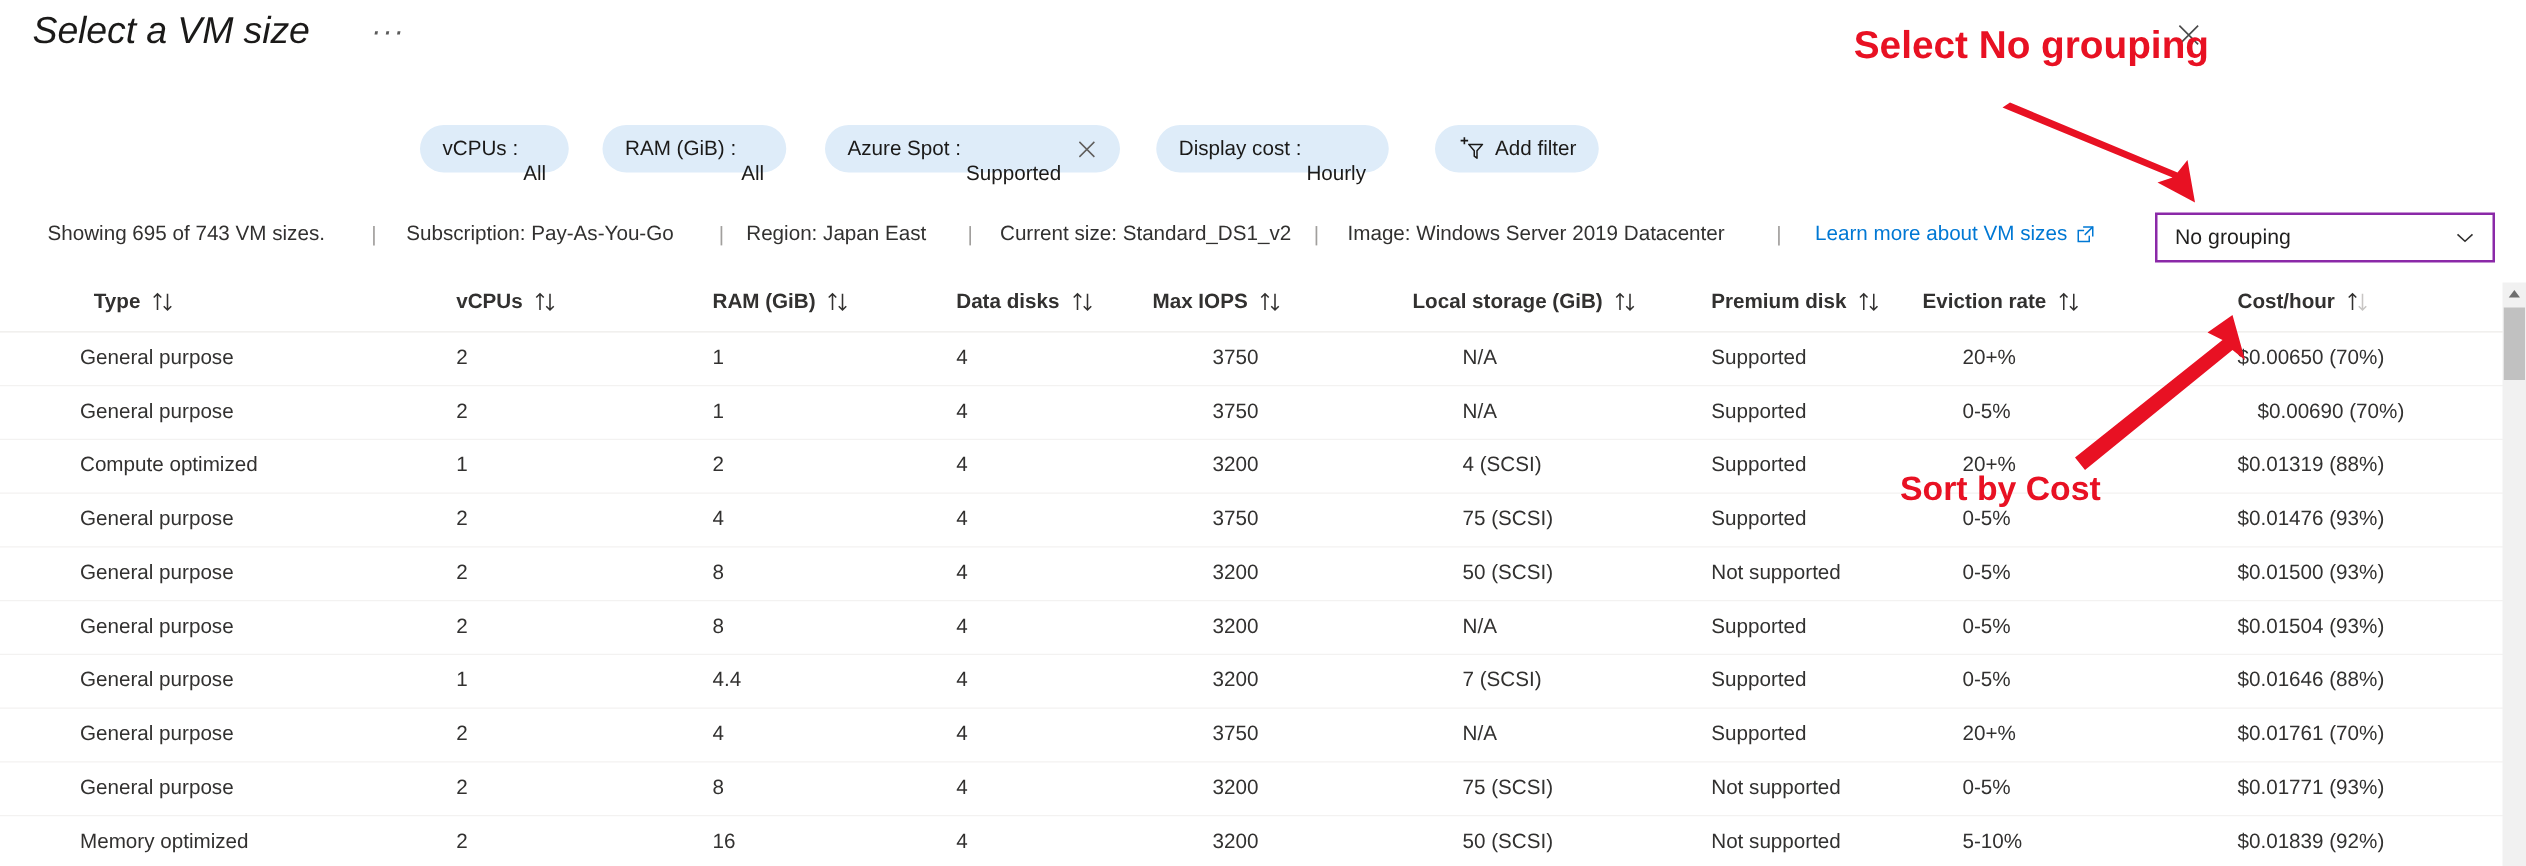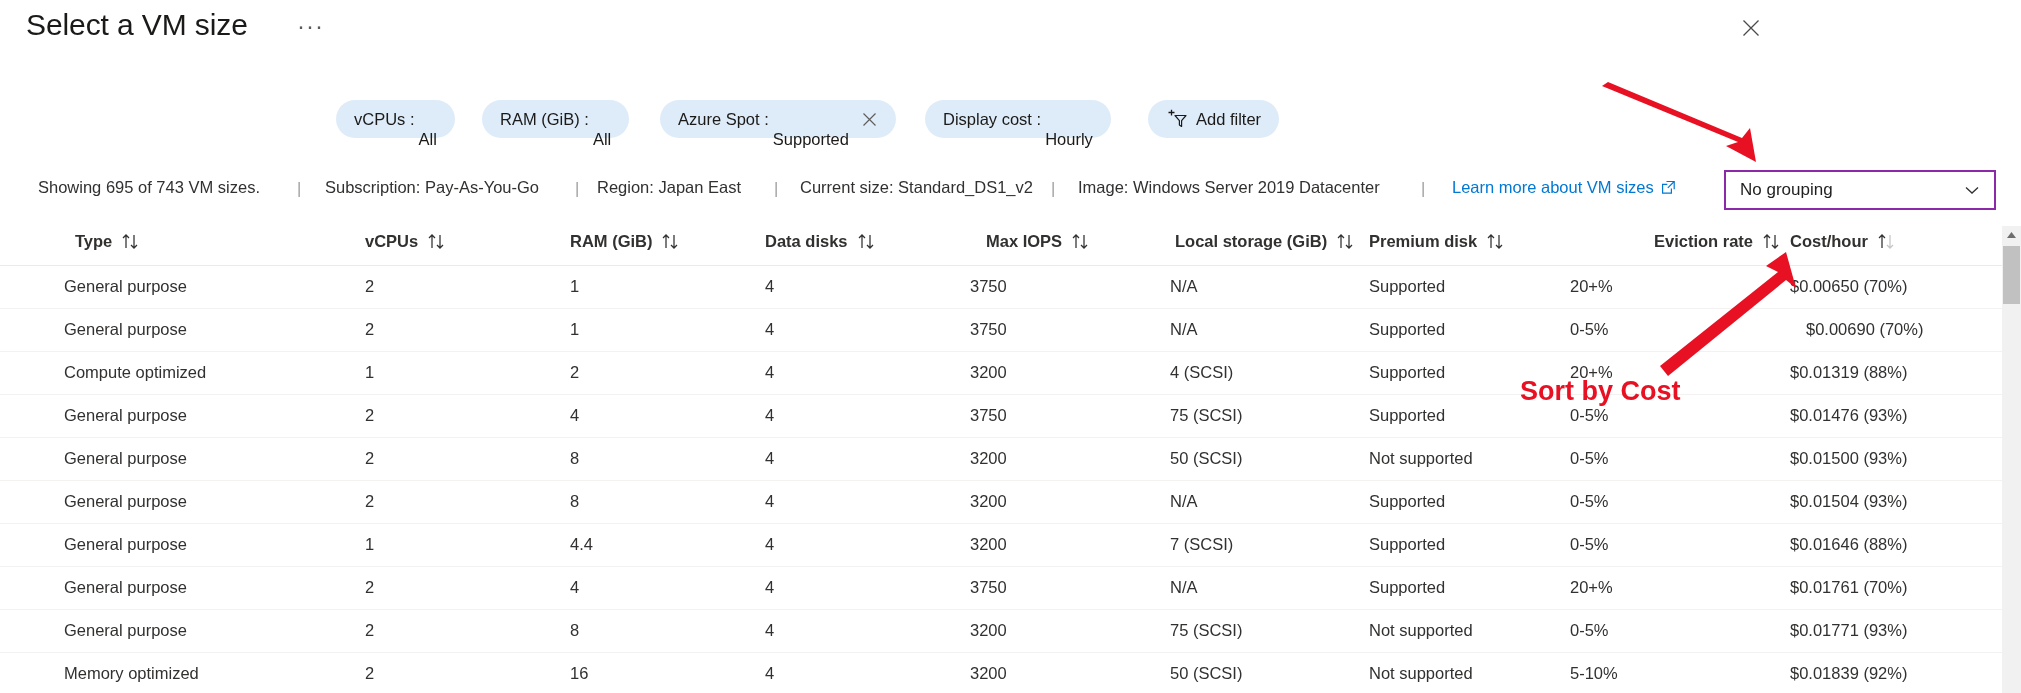--- a/index.html
+++ b/index.html
@@ -13,21 +13,21 @@
     width: 2021px;
     height: 693px;
     background: #ffffff;
     overflow: hidden;
   }
 
   
   #title-bar {
     position: absolute;
     left: 0; top: 0;
-    width: 1788px; height: 62px;
+    width: 1788px; height: 62px; font-style: italic;
   }
   #page-title {
     position: absolute;
     left: 26px; top: 8px;
     font-size: 30px;
     font-weight: 400;
     color: #1b1a19;
     letter-spacing: -0.1px;
     white-space: nowrap;
   }
@@ -351,48 +351,48 @@
       </div>
       <div class="th" style="left:765px;">
         <span>Data disks</span>
         <span class="sorticon">
           <svg width="20" height="17" viewBox="0 0 20 17" aria-hidden="true">
             <path d="M5 15 L5 2 M2 5 L5 2 L8 5" stroke="#323130" stroke-width="1.25" fill="none"></path>
             <path d="M13 2 L13 15 M10 12 L13 15 L16 12" stroke="#323130" stroke-width="1.25" fill="none"></path>
           </svg>
         </span>
       </div>
-      <div class="th" style="left:986px;justify-content:flex-end;">
+      <div class="th" style="left:922px;justify-content:flex-end;">
         <span>Max IOPS</span>
         <span class="sorticon">
           <svg width="20" height="17" viewBox="0 0 20 17" aria-hidden="true">
             <path d="M5 15 L5 2 M2 5 L5 2 L8 5" stroke="#323130" stroke-width="1.25" fill="none"></path>
             <path d="M13 2 L13 15 M10 12 L13 15 L16 12" stroke="#323130" stroke-width="1.25" fill="none"></path>
           </svg>
         </span>
       </div>
-      <div class="th" style="left:1175px;">
+      <div class="th" style="left:1130px;">
         <span>Local storage (GiB)</span>
         <span class="sorticon">
           <svg width="20" height="17" viewBox="0 0 20 17" aria-hidden="true">
             <path d="M5 15 L5 2 M2 5 L5 2 L8 5" stroke="#323130" stroke-width="1.25" fill="none"></path>
             <path d="M13 2 L13 15 M10 12 L13 15 L16 12" stroke="#323130" stroke-width="1.25" fill="none"></path>
           </svg>
         </span>
       </div>
       <div class="th" style="left:1369px;">
         <span>Premium disk</span>
         <span class="sorticon">
           <svg width="20" height="17" viewBox="0 0 20 17" aria-hidden="true">
             <path d="M5 15 L5 2 M2 5 L5 2 L8 5" stroke="#323130" stroke-width="1.25" fill="none"></path>
             <path d="M13 2 L13 15 M10 12 L13 15 L16 12" stroke="#323130" stroke-width="1.25" fill="none"></path>
           </svg>
         </span>
       </div>
-      <div class="th" style="left:1654px;">
+      <div class="th" style="left:1538px;">
         <span>Eviction rate</span>
         <span class="sorticon">
           <svg width="20" height="17" viewBox="0 0 20 17" aria-hidden="true">
             <path d="M5 15 L5 2 M2 5 L5 2 L8 5" stroke="#323130" stroke-width="1.25" fill="none"></path>
             <path d="M13 2 L13 15 M10 12 L13 15 L16 12" stroke="#323130" stroke-width="1.25" fill="none"></path>
           </svg>
         </span>
       </div>
       <div class="th" style="left:1790px;">
         <span>Cost/hour</span>
@@ -528,20 +528,21 @@
 
   <div id="table-scrollbar">
     <div id="scroll-up-arrow">
       <svg width="11" height="8" viewBox="0 0 11 8" aria-hidden="true">
         <path d="M5.5 1 L10 7 L1 7 Z" fill="#6e6e6e"></path>
       </svg>
     </div>
     <div id="scroll-thumb"></div>
   </div>
 
+  <div class="annotation-text" id="annotation-grouping-text">Select No grouping</div>
 
   <svg class="annotation-arrow" style="left:1600px; top:80px;" width="200" height="90" viewBox="0 0 200 90">
     <path d="M2 6 L138 62 L126 66 L156 82 L150 48 L142 58 L8 2 Z" fill="#e81123"></path>
   </svg>
 
   <div class="annotation-text" id="annotation-sort-text">Sort by Cost</div>
 
   <svg class="annotation-arrow" style="left:1650px; top:250px;" width="200" height="130" viewBox="0 0 200 130">
     <path d="M136 2 L146 38 L136 30 L18 126 L10 116 L128 22 L116 16 Z" fill="#e81123"></path>
   </svg>

